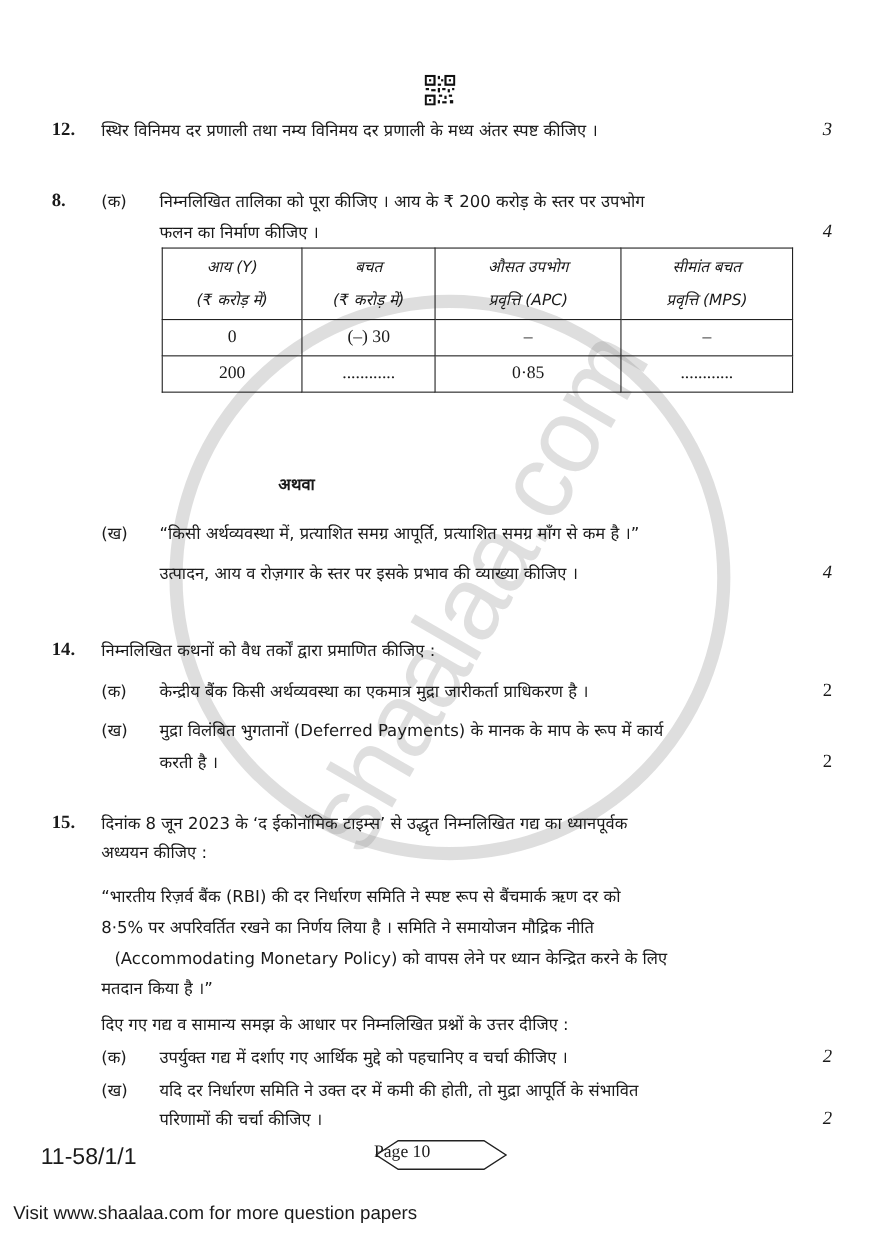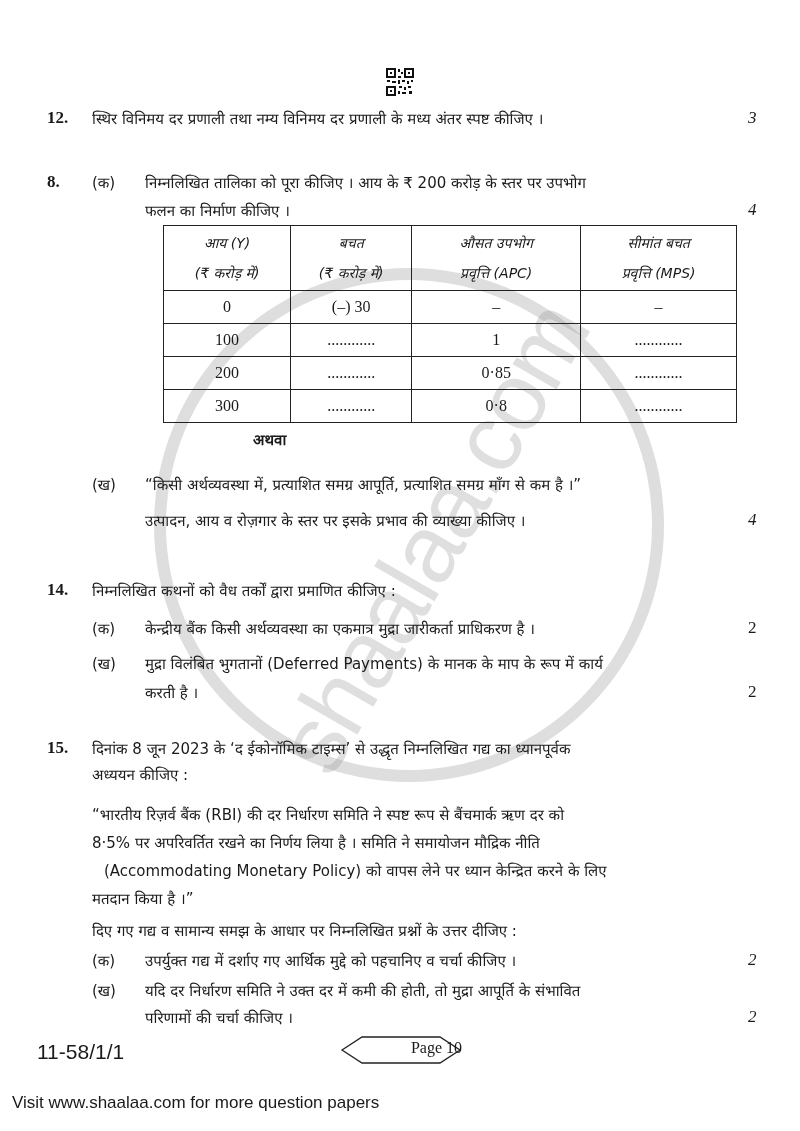--- a/index.html
+++ b/index.html
@@ -24,21 +24,21 @@
   }
   .marks {
     position: absolute; left: 748px; font-size: 17px;
     font-family: "Liberation Serif", "DejaVu Serif", serif;
     font-style: italic;
   }
   .marks.upright { font-style: normal; }
 
   
   table.data {
-    position: absolute; left: 163px; top: 225px; width: 574px;
+    position: absolute; left: 147px; top: 225px; width: 574px;
     border-collapse: collapse; font-size: 15px;
   }
   table.data th, table.data td {
     border: 1.5px solid #222; text-align: center; padding: 0;
   }
   table.data th {
     height: 64px; font-weight: normal; font-style: italic;
     font-family: "DejaVu Sans", "Liberation Sans", sans-serif;
     font-size: 14px; line-height: 30px;
   }
@@ -72,21 +72,21 @@
   
   .code {
     position: absolute; left: 37px; top: 1040px; font-size: 21px;
     font-family: "Liberation Sans", "DejaVu Sans", sans-serif;
   }
   .pagebox {
     position: absolute; left: 340px; top: 1035px; width: 122px; height: 30px;
   }
   .pagebox svg { position: absolute; left: 0; top: 0; }
   .pagebox span {
-    position: absolute; left: 0; top: 4px; width: 122px; text-align: right;
+    position: absolute; left: 0; top: 4px; width: 122px; text-align: left;
     font-family: "Liberation Serif", "DejaVu Serif", serif; font-size: 16px;
   }
   .visit {
     position: absolute; left: 12px; top: 1093px; font-size: 17px;
     font-family: "Liberation Sans", "DejaVu Sans", sans-serif;
   }
   .qr { position: absolute; left: 386px; top: 68px; }
 </style>
 </head>
 <body>
@@ -153,35 +153,23 @@
     </tr>
   </thead>
   <tbody>
     <tr>
       <td>0</td>
       <td>(–) 30</td>
       <td>–</td>
       <td>–</td>
     </tr>
     <tr>
-      <td>100</td>
-      <td>............</td>
-      <td>1</td>
-      <td>............</td>
-    </tr>
-    <tr>
       <td>200</td>
       <td>............</td>
       <td>0·85</td>
-      <td>............</td>
-    </tr>
-    <tr>
-      <td>300</td>
-      <td>............</td>
-      <td>0·8</td>
       <td>............</td>
     </tr>
   </tbody>
 </table>
 
 <div class="athva">अथवा</div>
 
 <div class="sub" style="top:474px">(ख)</div>
 <div class="line" style="left:145px; top:474px">“किसी अर्थव्यवस्था में, प्रत्याशित समग्र आपूर्ति, प्रत्याशित समग्र माँग से कम है ।”</div>
 <div class="line" style="left:145px; top:510px">उत्पादन, आय व रोज़गार के स्तर पर इसके प्रभाव की व्याख्या कीजिए ।</div>

